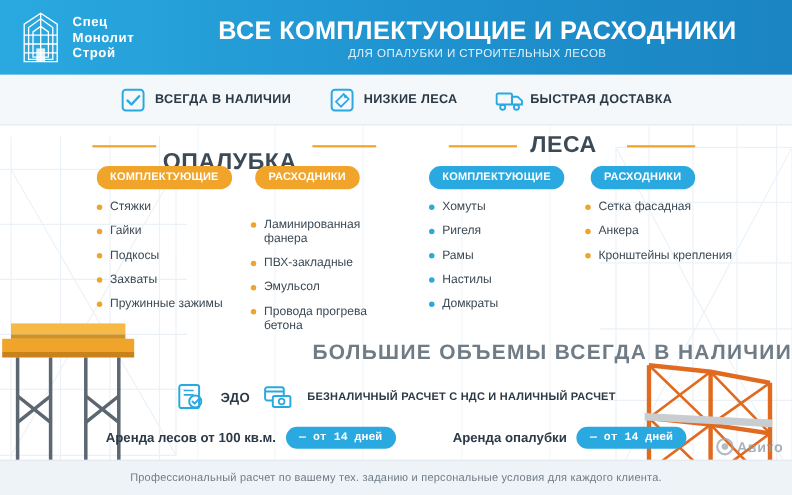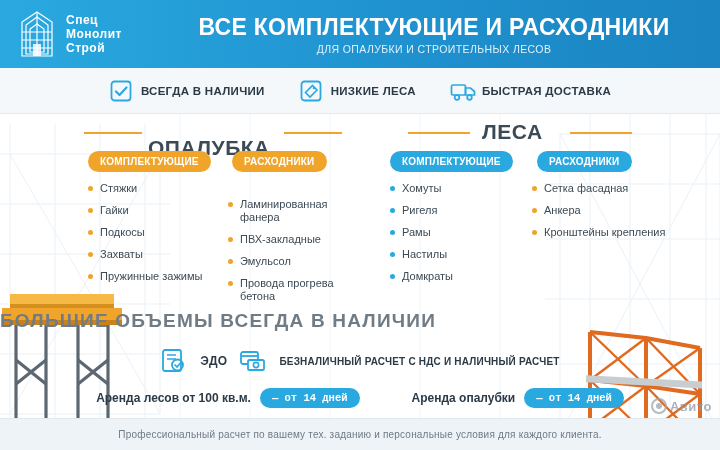--- a/index.html
+++ b/index.html
@@ -105,21 +105,21 @@
     content: ""; position: absolute; left: 0; top: 4px;
     width: 5px; height: 5px; border-radius: 50%;
   }
   .bullet-orange li::before { background: #f0a42a; }
   .bullet-blue li::before { background: #2aa9e0; }
   ul { margin: 0; padding: 0; }
 
   
   .volume {
     position: absolute; top: 310px; left: 0; width: 720px;
-    text-align: left;
+    text-align: right;
     font-size: 19px; font-weight: bold; color: #6f7b85;
     letter-spacing: 1.2px;
   }
 
   
   .payrow {
     position: absolute; top: 348px; left: 0; width: 720px;
     display: flex; align-items: center; justify-content: center; gap: 12px;
   }
   .payrow .p-icon { width: 28px; height: 26px; flex: none; }

